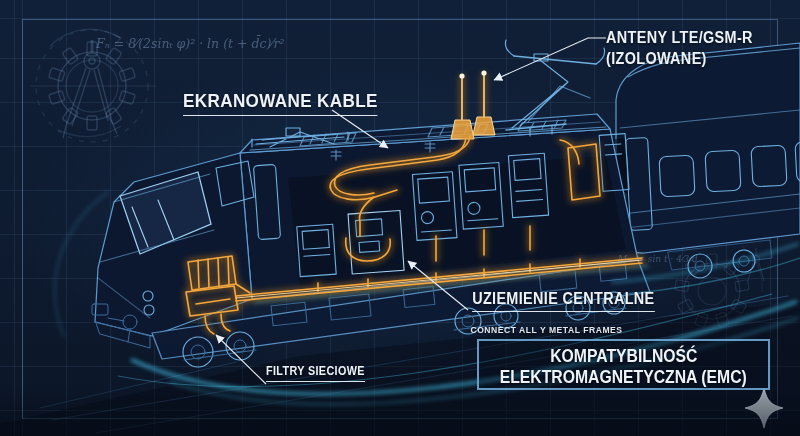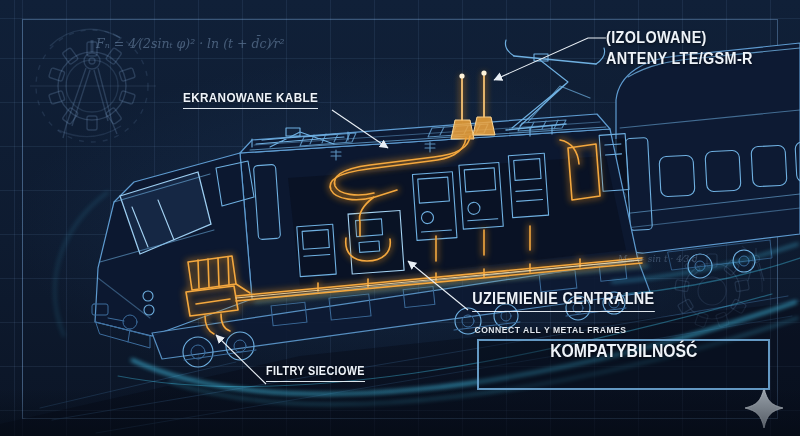--- a/index.html
+++ b/index.html
@@ -44,29 +44,29 @@
   .gear{stroke:rgba(150,192,236,.20);fill:none;stroke-width:1.4;}
   .gear2{stroke:rgba(142,182,228,.15);fill:none;stroke-width:1.2;}
   
   .lbl{
     position:absolute;color:var(--text-white);font-weight:bold;
     letter-spacing:.4px;text-shadow:0 1px 3px rgba(0,0,0,.6);white-space:nowrap;
   }
   .cond{display:inline-block;transform:scaleX(.9);transform-origin:left center;}
   .condc{display:inline-block;transform:scaleX(.9);transform-origin:center center;}
   .underl{border-bottom:1.5px solid rgba(240,246,252,.92);padding-bottom:3px;}
-  .lbl-ekranowane{left:183px;top:90px;font-size:13px;}
+  .lbl-ekranowane{left:183px;top:90px;font-size:19px;}
   .lbl-anteny{left:606px;top:27px;font-size:16px;line-height:21px;}
-  .lbl-uziemienie{left:462px;top:290px;width:178px;text-align:center;font-size:16px;}
+  .lbl-uziemienie{left:462px;top:290px;width:178px;text-align:left;font-size:16px;}
   .lbl-uziemienie .sub{font-size:9.5px;letter-spacing:.6px;margin-top:12px;opacity:.95;}
   .lbl-filtry{left:266px;top:364px;font-size:12px;}
   .emc-box{
     position:absolute;left:477px;top:339px;width:289px;height:47px;
     border:2px solid rgba(111,169,214,.9);background:rgba(8,16,32,.42);
-    display:flex;flex-direction:column;align-items:center;justify-content:space-between;
+    display:flex;flex-direction:column;align-items:center;justify-content:flex-end;
     color:var(--text-white);font-weight:bold;font-size:17.5px;line-height:21px;
     text-shadow:0 1px 3px rgba(0,0,0,.6);white-space:nowrap;
   }
   .fml{position:absolute;color:#9fc0e4;opacity:.38;font-family:"DejaVu Serif",serif;
     font-style:italic;white-space:nowrap;}
   .fml-tl{left:96px;top:36px;font-size:12.5px;}
   .fml-br{left:618px;top:254px;font-size:9px;opacity:.30;}
 </style>
 </head>
 <body>
@@ -369,34 +369,35 @@
     <g>
       <path d="M764,388 C767,401 771,405 783,408 C771,411 767,415 764,428 C761,415 757,411 745,408 C757,405 761,401 764,388 Z" fill="#9aa3ac" stroke="#c3cad2" stroke-width=".8"></path>
     </g>
   </svg>
 
   <div class="lbl lbl-ekranowane">
     <span class="underl cond">EKRANOWANE KABLE</span>
   </div>
 
   <div class="lbl lbl-anteny">
+    <div><span class="cond">ANTENY LTE/GSM-R</span></div>
     <div><span class="cond">(IZOLOWANE)</span></div>
-    <div><span class="cond">ANTENY LTE/GSM-R</span></div>
   </div>
 
   <div class="lbl lbl-uziemienie">
     <div><span class="underl condc">UZIEMIENIE CENTRALNE</span></div>
     <div class="sub"><span class="condc">CONNECT ALL Y METAL FRAMES</span></div>
   </div>
 
   <div class="lbl lbl-filtry">
     <span class="underl cond">FILTRY SIECIOWE</span>
   </div>
 
   <div class="emc-box">
     <div><span class="condc">KOMPATYBILNOŚĆ</span></div>
+    <div><span class="condc">ELEKTROMAGNETYCZNA (EMC)</span></div>
   </div>
 
-  <div class="fml fml-tl">Fₙ =  4⁄(2sinₜ φ)²  ·  ln (t + d̄c)⁄r²</div>
+  <div class="fml fml-tl">Fₙ =  8⁄(2sinₜ φ)²  ·  ln (t + d̄c)⁄r²</div>
   <div class="fml fml-br">Mᵢₘ = sin t · 4⁄3 d</div>
 
   <div class="bottom-shade"></div>
 </div>
 
 </body></html>

